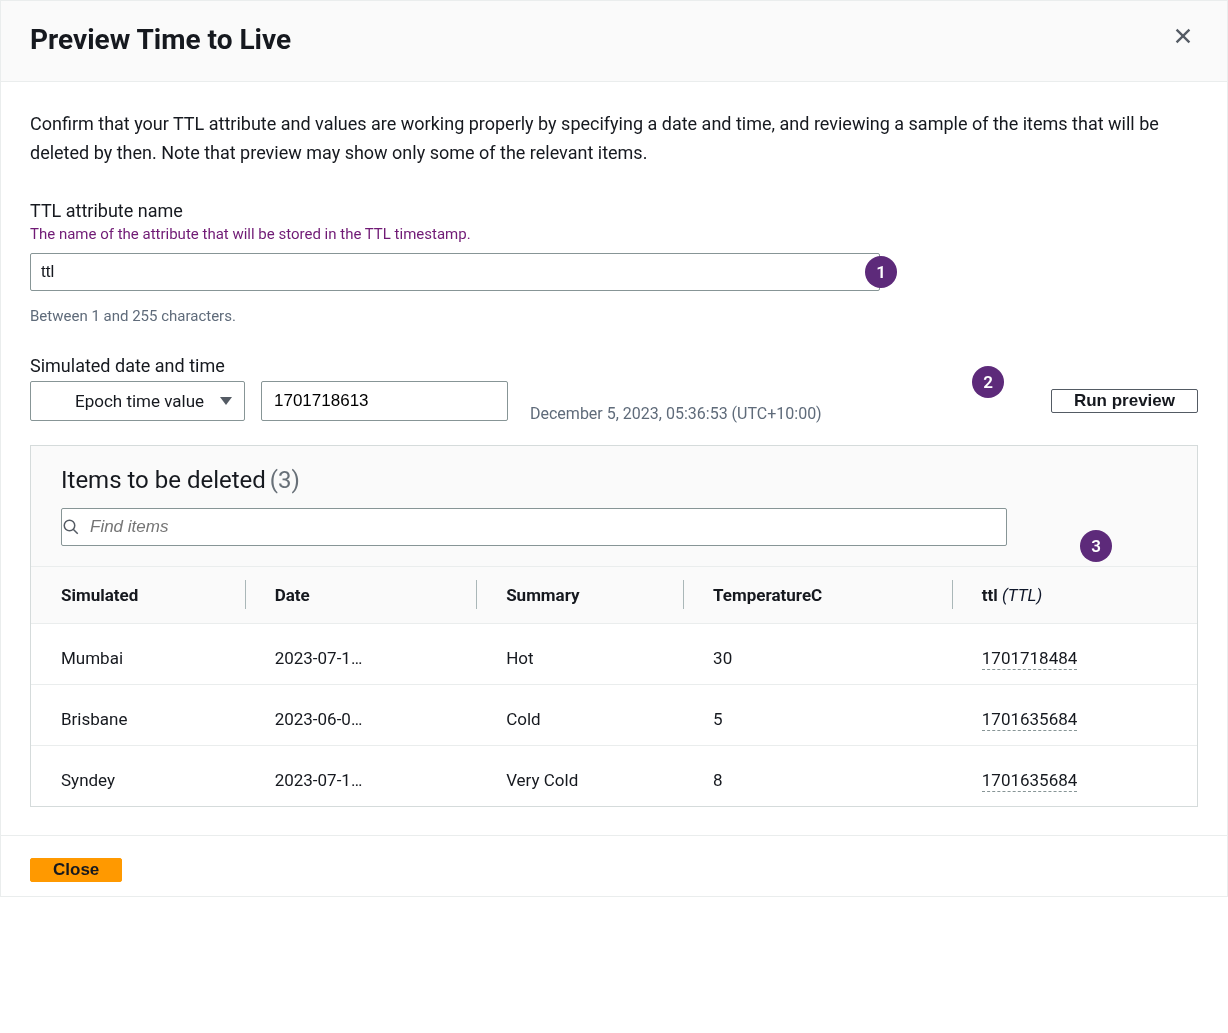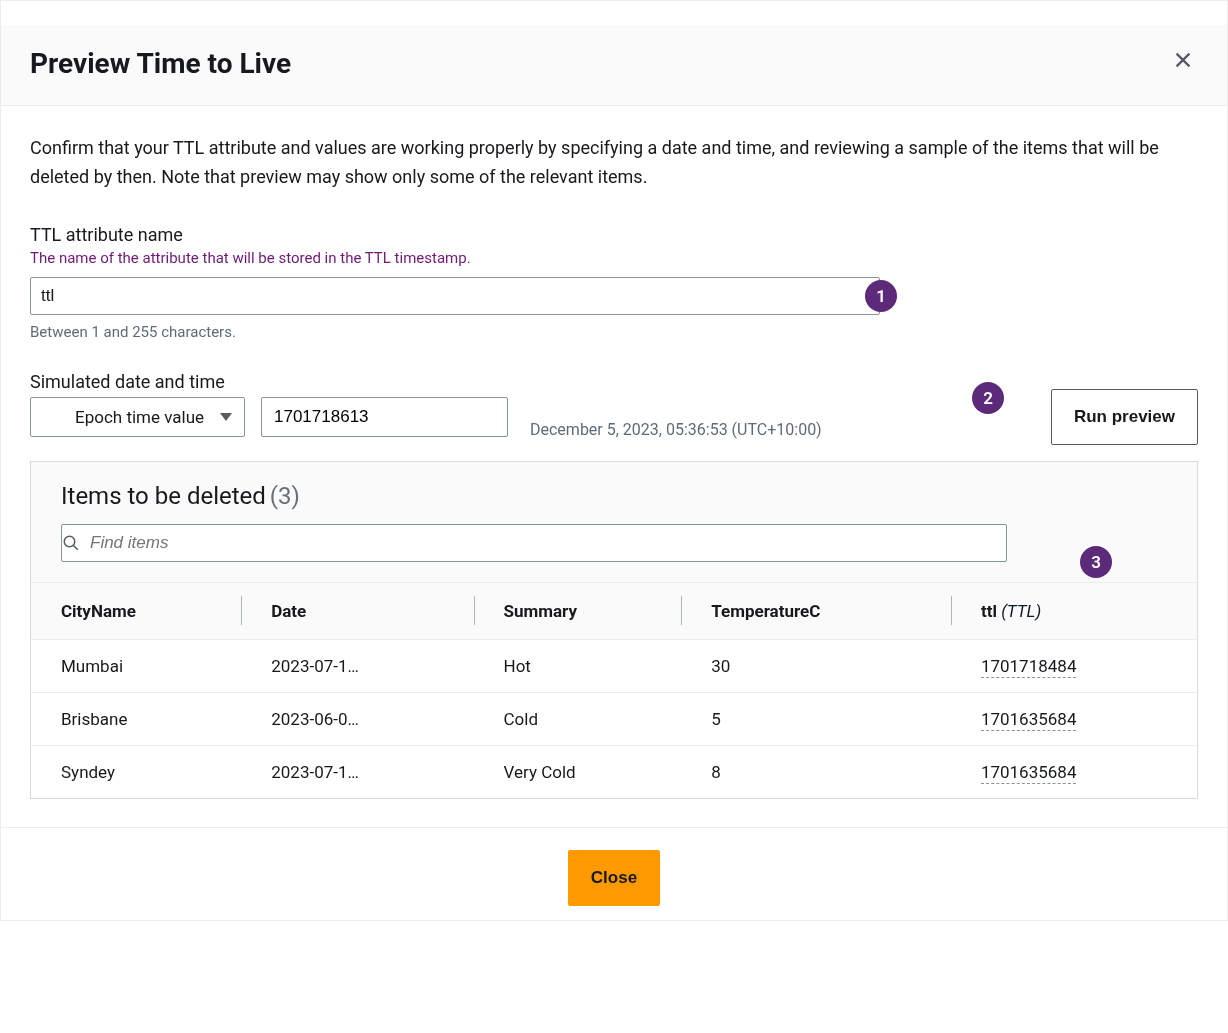--- a/index.html
+++ b/index.html
@@ -10,37 +10,36 @@
       width: 1228px;
     }
     .modal { width: 1228px; border: 1px solid #eaeded; }
     .modal-header {
       display: flex;
       justify-content: space-between;
       align-items: center;
       padding: 20px 29px 24px 29px;
       border-bottom: 1px solid #eaeded;
       background: #fafafa;
-      margin-top: 24px;
     }
     .modal-title { font-size: 28px; font-weight: 700; }
     .close-x {
       font-size: 24px;
       cursor: pointer;
       color: #545b64;
       background: none;
       border: none;
       padding: 4px;
     }
     .modal-body { padding: 28px 29px 28px 29px; }
     .description { font-size: 18px; line-height: 1.6; color: #16191f; margin-bottom: 32px; }
     .field-block { margin-bottom: 30px; }
     .field-label { font-size: 18px; color: #16191f; margin-bottom: 4px; }
     .field-help { font-size: 15px; color: #701a75; margin-bottom: 10px; }
-    .field-constraint { font-size: 15px; color: #5f6b7a; margin-top: 8px; }
+    .field-constraint { font-size: 15px; color: #5f6b7a; margin-top: 16px; }
     .input-wrap { position: relative; max-width: 850px; }
     .text-input {
       width: 100%;
       padding: 8px 10px;
       font-size: 17px;
       border: 1px solid #879596;
       border-radius: 2px;
       background: #fff;
       color: #16191f;
     }
@@ -60,21 +59,21 @@
     .small-input { min-width: 200px; cursor: text; }
     .caret-down {
       width: 0; height: 0;
       border-left: 6px solid transparent;
       border-right: 6px solid transparent;
       border-top: 8px solid #545b64;
       display: inline-block;
     }
     .formatted-ts { font-size: 16px; color: #5f6b7a; margin-left: 6px; margin-top: 24px; }
     .btn {
-      padding: 17px 22px;
+      padding: 1px 22px;
       font-size: 17px;
       font-weight: 700;
       border: 1px solid #545b64;
       border-radius: 2px;
       background: #fff;
       cursor: pointer;
       color: #16191f;
     }
     .btn-primary { background: #ff9900; border-color: #ff9900; color: #16191f; }
     .run-preview { position: absolute; right: 0; }
@@ -134,31 +133,31 @@
       content: "";
       position: absolute;
       left: 0; top: 24%; bottom: 24%;
       width: 1px;
       background: #aab7b8;
     }
     .ttl-marker { font-style: italic; font-weight: 400; color: #0f172a; }
     tbody tr { background: #fff; border-bottom: 1px solid #eaeded; }
     tbody tr:last-child { border-bottom: none; }
     tbody td {
-      padding: 16px 16px 16px 30px;
+      padding: 24px 16px 16px 30px;
       font-size: 17px;
       color: #16191f;
     }
     .dotted-under { border-bottom: 1px dashed #879596; padding-bottom: 1px; }
     .modal-footer {
       border-top: 1px solid #eaeded;
       background: #fff;
       padding: 22px 29px 14px 29px;
       display: flex;
-      justify-content: center;
+      justify-content: flex-start;
     }
   </style>
 </head>
 <body>
 
 <div class="modal">
   <div class="modal-header">
     <h1 class="modal-title">Preview Time to Live</h1>
     <button class="close-x">
       <svg viewBox="0 0 24 24" width="22" height="22" stroke="#545b64" stroke-width="2.5" fill="none">
@@ -206,21 +205,21 @@
               <circle cx="10" cy="10" r="7"></circle>
               <line x1="21" y1="21" x2="15" y2="15"></line>
             </svg>
           <input class="search-input" placeholder="Find items" style="">
         </div>
         <div class="callout" style="right:85px; top:36px;">3</div>
       </div>
       <table>
         <thead>
           <tr>
-            <th><span>CityName</span></th>
+            <th><span>Simulated</span></th>
             <th><span>Date</span></th>
             <th><span>Summary</span></th>
             <th><span>TemperatureC</span></th>
             <th><span>ttl</span> <span class="ttl-marker">(TTL)</span></th>
           </tr>
         </thead>
         <tbody id="results-body">
             <tr>
               <td>Mumbai</td>
               <td>2023-07-1…</td>

